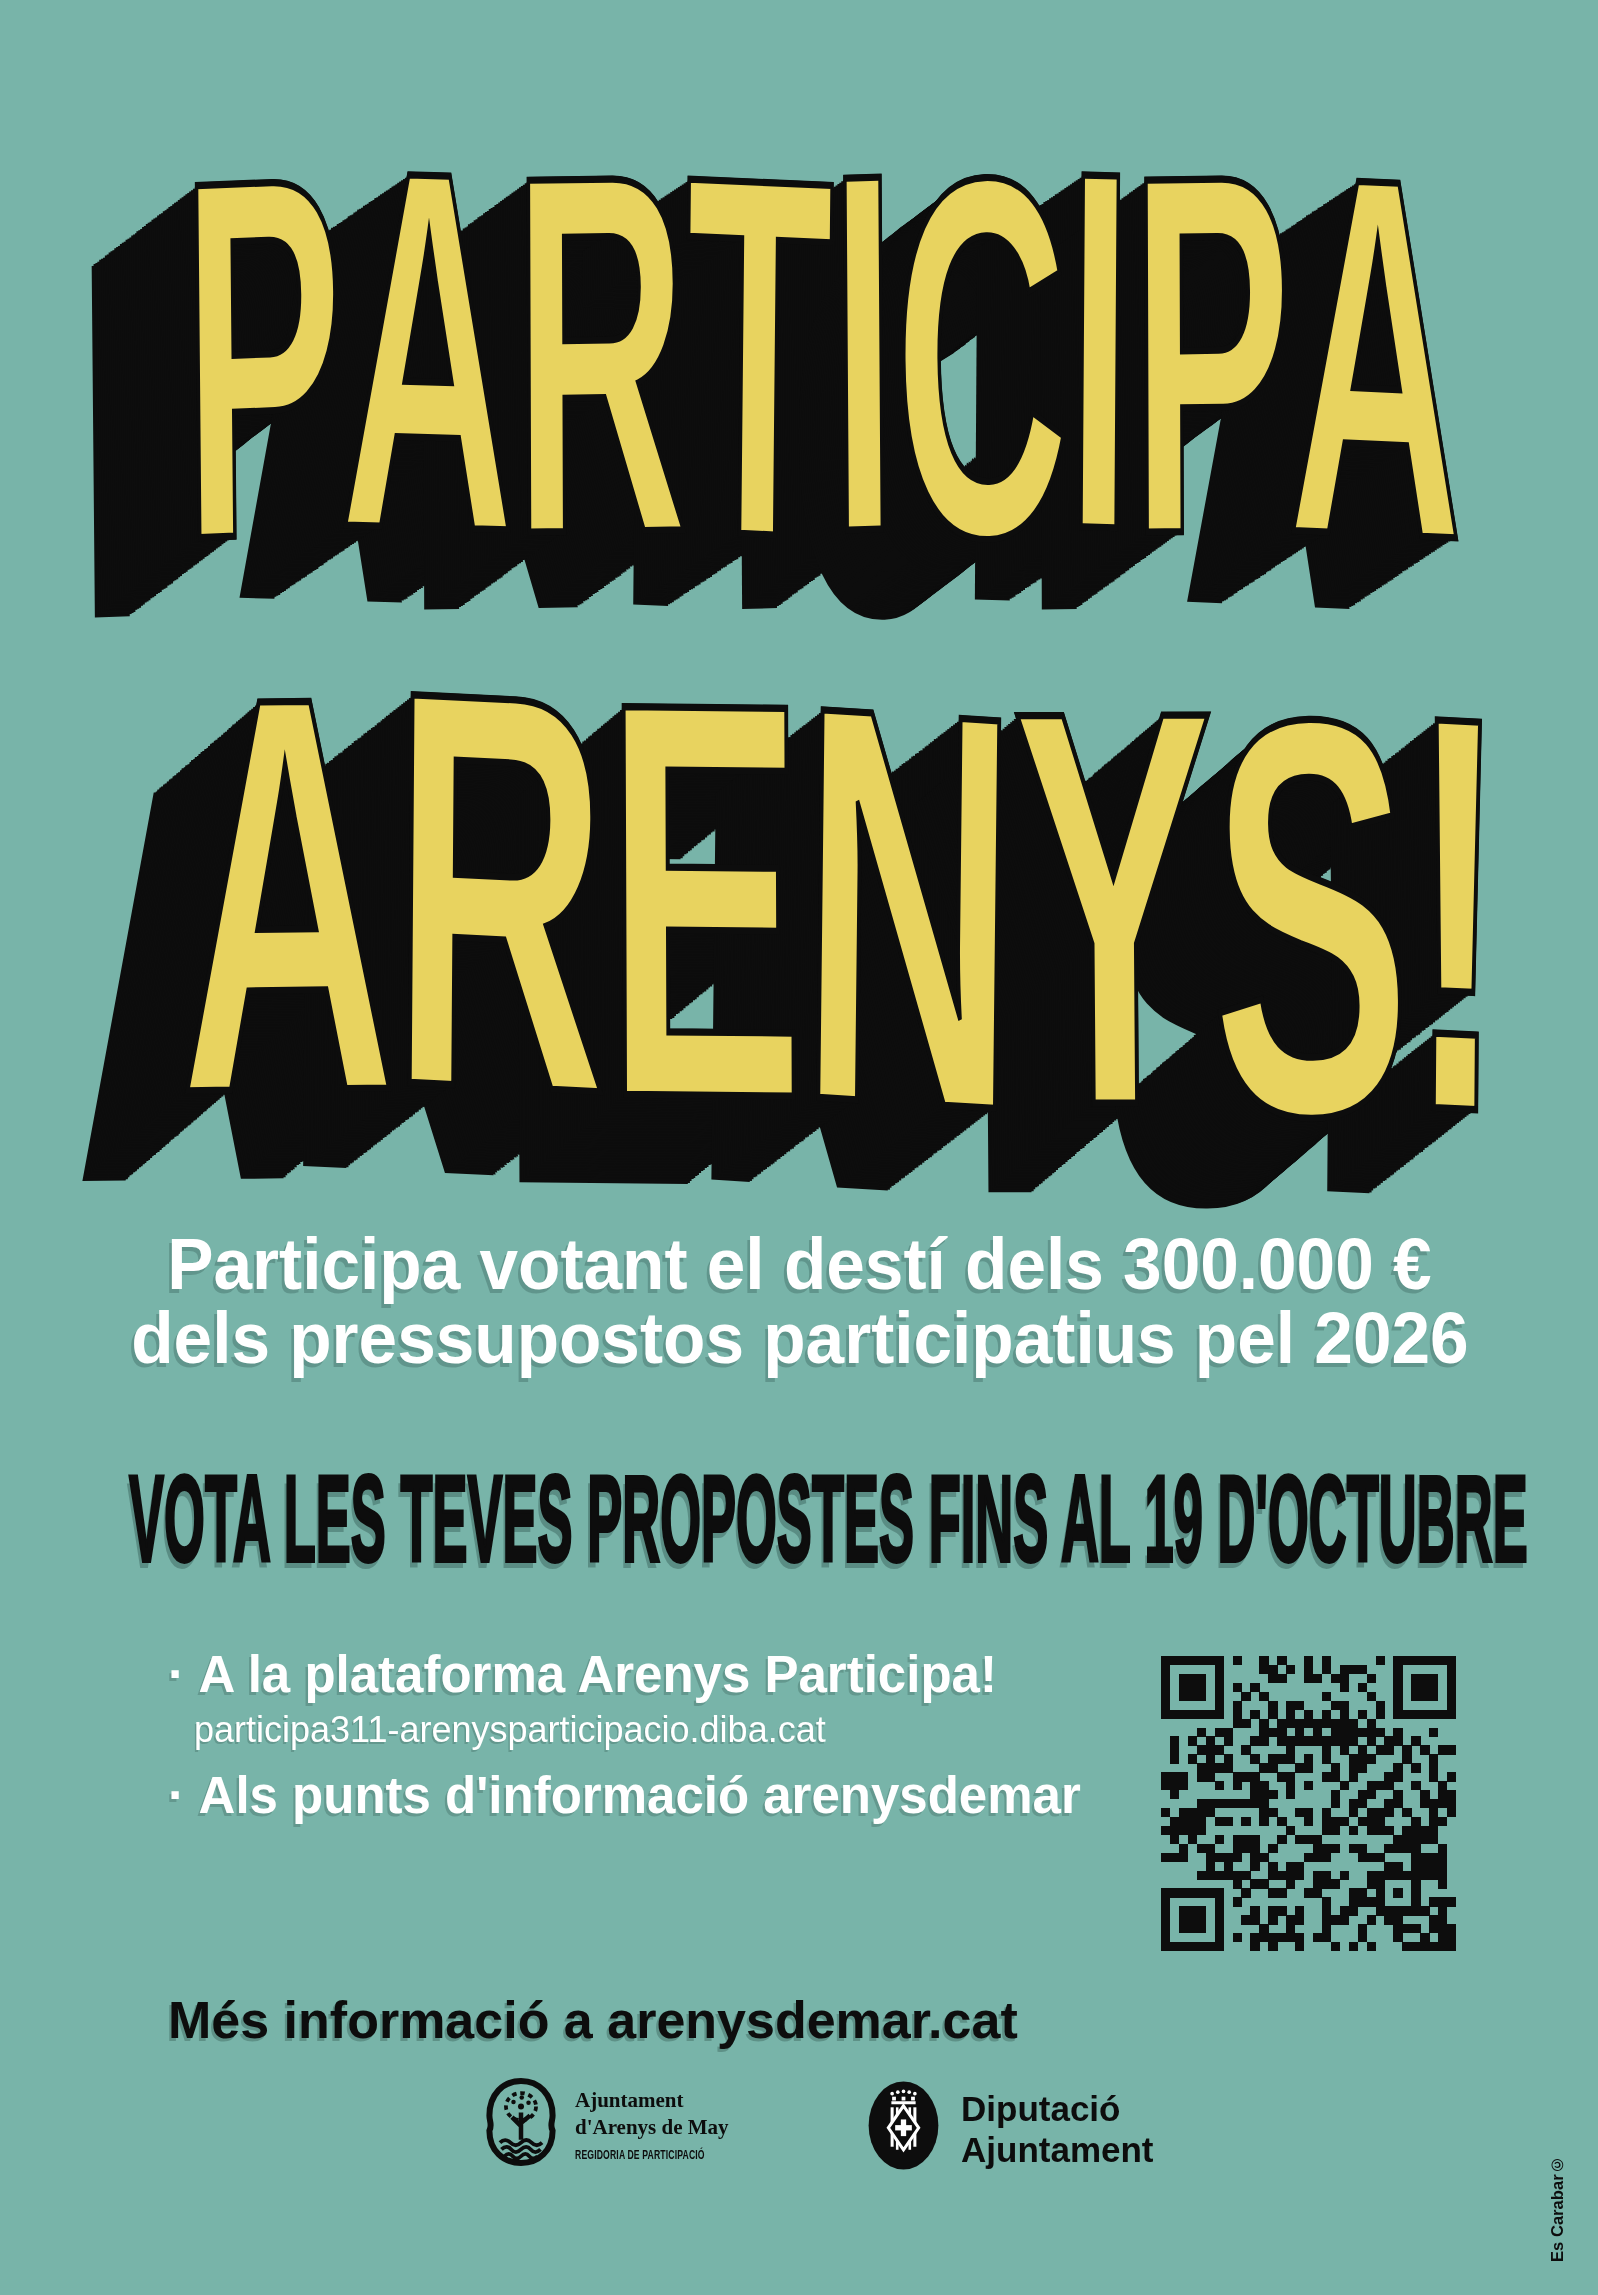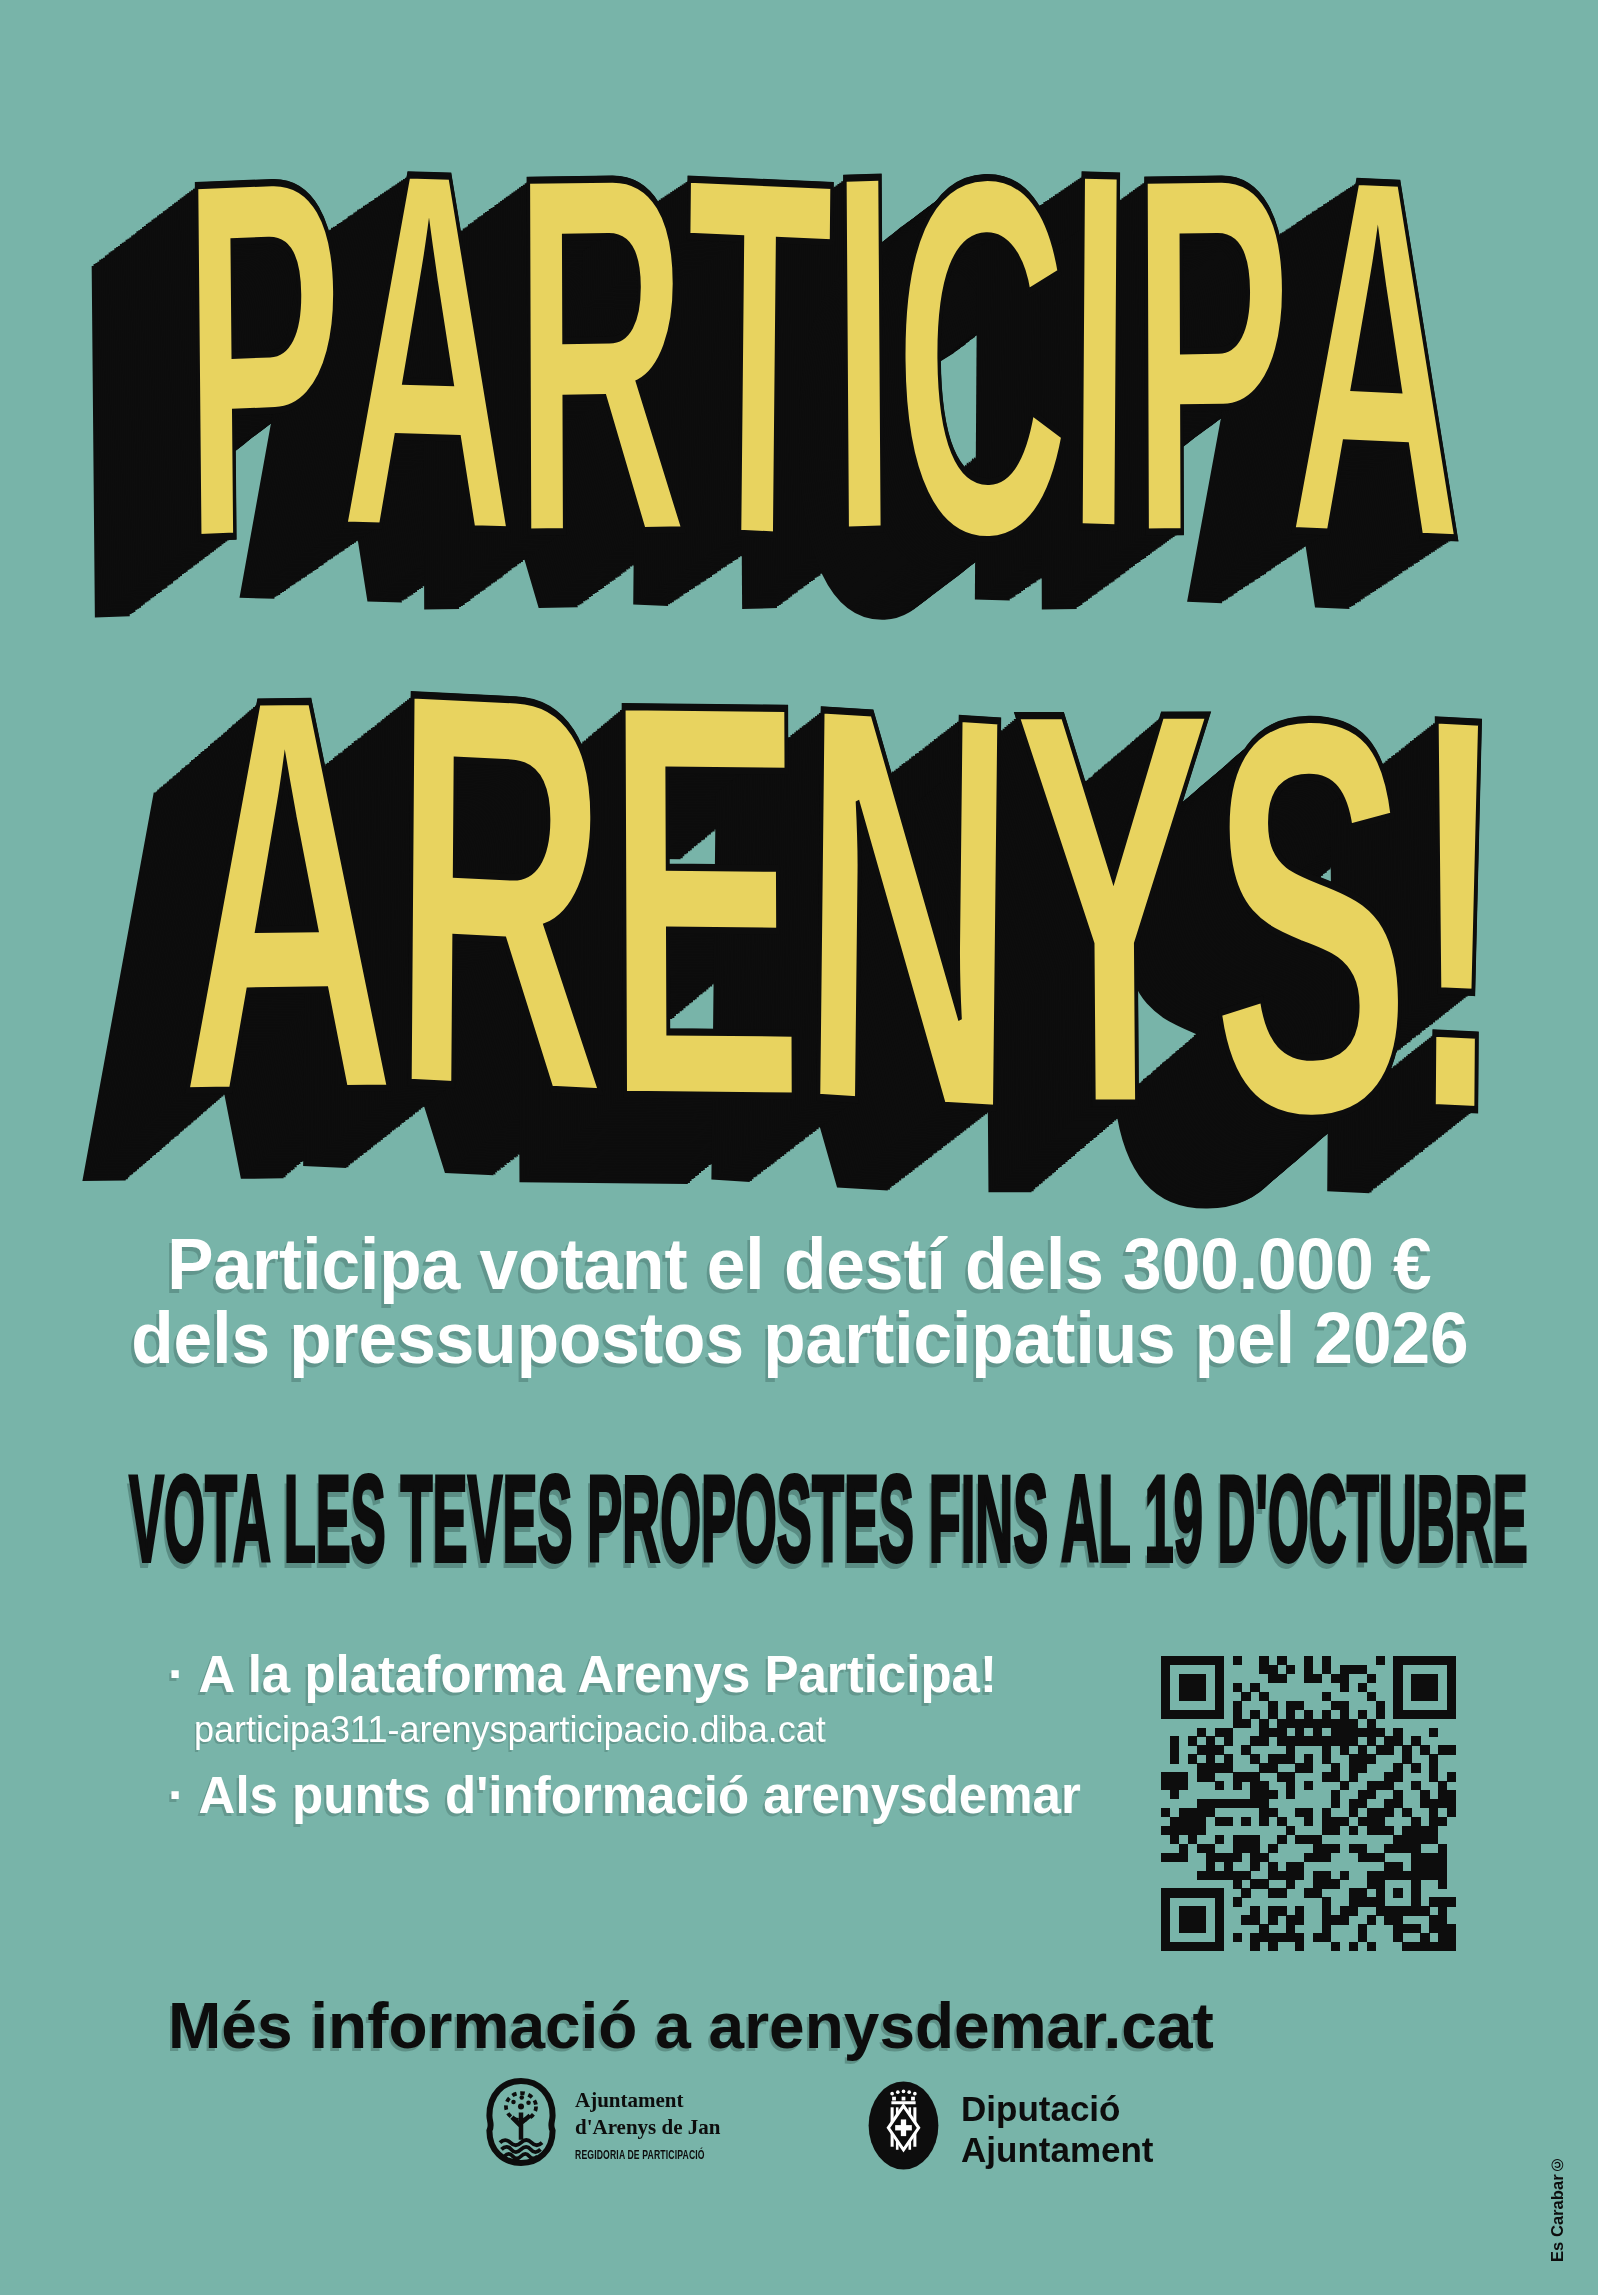--- a/index.html
+++ b/index.html
@@ -47,21 +47,21 @@
   
   .bullet-row{position:absolute;left:168px;line-height:1;white-space:nowrap;
     font-weight:bold;color:var(--text_light);font-size:51px;
     text-shadow:-2.3px 3px 0 rgba(15,40,35,0.2)}
   .bullet-row .dot{display:inline-block;margin-right:13.6px}
   #bullet1{top:1649px}
   #bullet2{top:1770px}
   #url-line{position:absolute;left:194px;top:1712px;font-size:36px;font-weight:normal;
     color:var(--text_light);line-height:1;white-space:nowrap;letter-spacing:0;
     text-shadow:-1.5px 2.3px 0 rgba(15,40,35,0.2)}
-  #more-info{position:absolute;left:168px;top:1994px;font-size:64px;font-weight:bold;
+  #more-info{position:absolute;left:168px;top:1994px;font-size:52px;font-weight:bold;
     color:var(--ink);line-height:1;white-space:nowrap;
     text-shadow:-2.3px 3px 0 rgba(15,40,35,0.25)}
 
   
   #qr{position:absolute;left:1161px;top:1656px;width:295px;height:295px}
 
   
   #aj-logo{position:absolute;left:486px;top:2078px;width:70px;height:88px}
   #aj-text{position:absolute;left:575px;top:2087px;color:var(--ink);
     font-family:"Liberation Serif",serif;font-weight:bold;font-size:21px;line-height:27px;white-space:nowrap}
@@ -655,21 +655,21 @@
     </g>
     <g stroke="#0d0d0d" stroke-width="5" fill="none">
       <path d="M18 86 q7 -7 14 0 t14 0 t14 0 t14 0"></path>
       <path d="M20 95 q7 -7 13 0 t13 0 t13 0 t13 0"></path>
       <path d="M24 104 q6 -6 11 0 t11 0 t11 0 t11 0"></path>
     </g>
   </svg>
 </div>
 <div id="aj-text">
   <div>Ajuntament</div>
-  <div>d'Arenys de Jan</div>
+  <div>d'Arenys de May</div>
 </div>
 <div id="aj-dept">
   <span class="inner">REGIDORIA DE PARTICIPACIÓ</span>
 </div>
 
 <div id="dip-logo">
   <svg viewBox="0 0 96 120" width="73" height="91">
     <ellipse cx="48" cy="60" rx="46" ry="58" fill="#0d0d0d"></ellipse>
     <g fill="#ffffff">
       <rect x="32" y="28" width="32" height="4"></rect>

